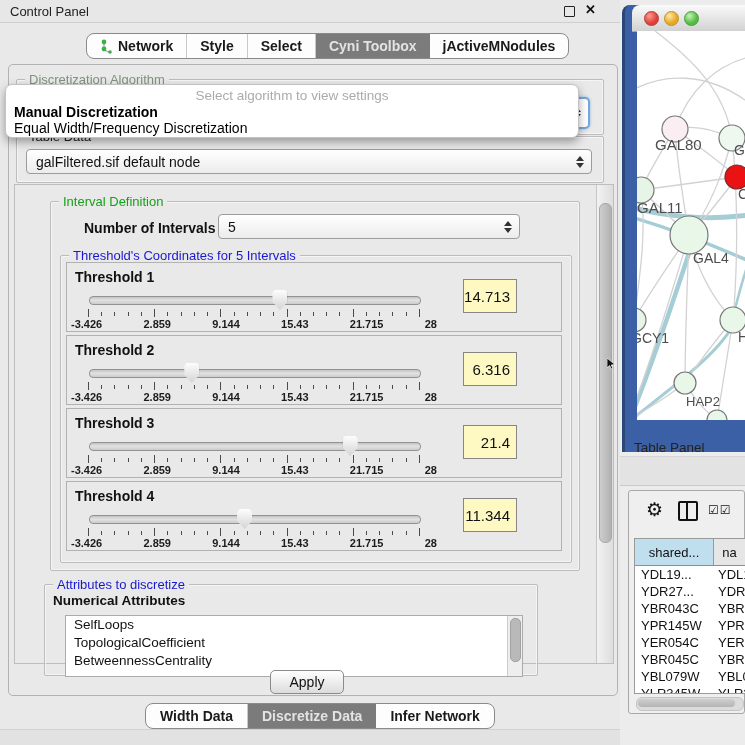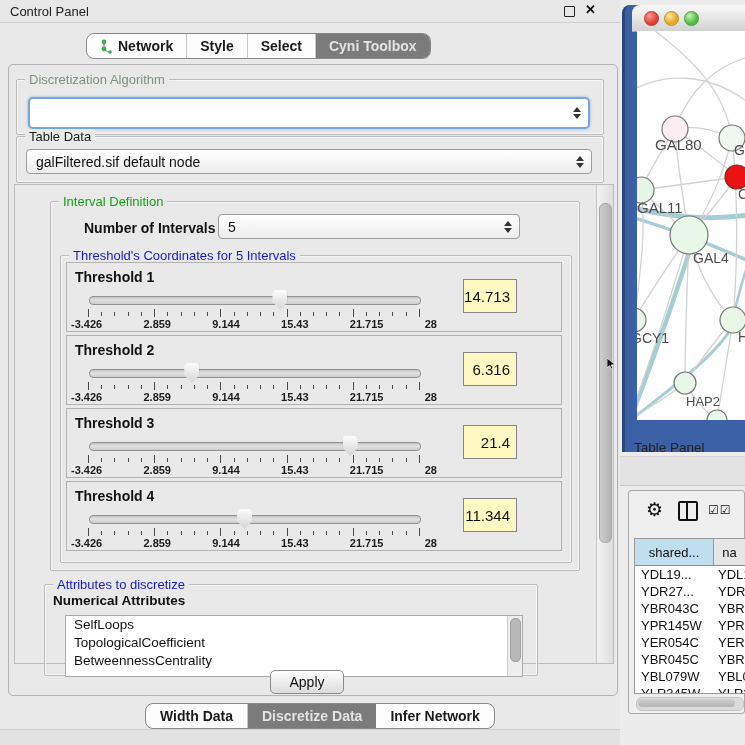--- a/index.html
+++ b/index.html
@@ -136,20 +136,23 @@
         <span>Network</span>
       </div>
       <div class="ttab divider">
         <span>Style</span>
       </div>
       <div class="ttab divider">
         <span>Select</span>
       </div>
       <div class="ttab sel">
         <span>Cyni Toolbox</span>
+      </div>
+      <div class="ttab">
+        <span>jActiveMNodules</span>
       </div>
     </div>
 
   <div class="abs main-panel"></div>
 
   <div class="abs groupbox" style="left:16px;top:79px;width:586px;height:54px;">
     <span class="gtitle muted">Discretization Algorithm</span>
   </div>
   <div class="abs" style="left:28px;top:97px;width:558px;height:28px;border:2px solid #76a7da;border-radius:5px;background:#fff;box-shadow:0 0 3px #8cb6e2;">
     <span class="spinner">
@@ -516,14 +519,19 @@
   <div class="abs hscroll">
       <div class="hthumb"></div>
     </div>
 
   <div class="abs cursor">
     <svg width="9" height="12" viewBox="0 0 9 12">
         <path d="M0 0 L0 10 L2.6 7.6 L4.3 11 L5.8 10.2 L4.2 7 L8 6.6 Z" fill="#111" stroke="#fff" stroke-width="0.7"></path>
       </svg>
   </div>
 
+  <div class="abs popup">
+    <div class="ph">Select algorithm to view settings</div>
+    <div class="opt1">Manual Discretization</div>
+    <div class="opt2">Equal Width/Frequency Discretization</div>
+  </div>
 
 </div>
 
 </body></html>

